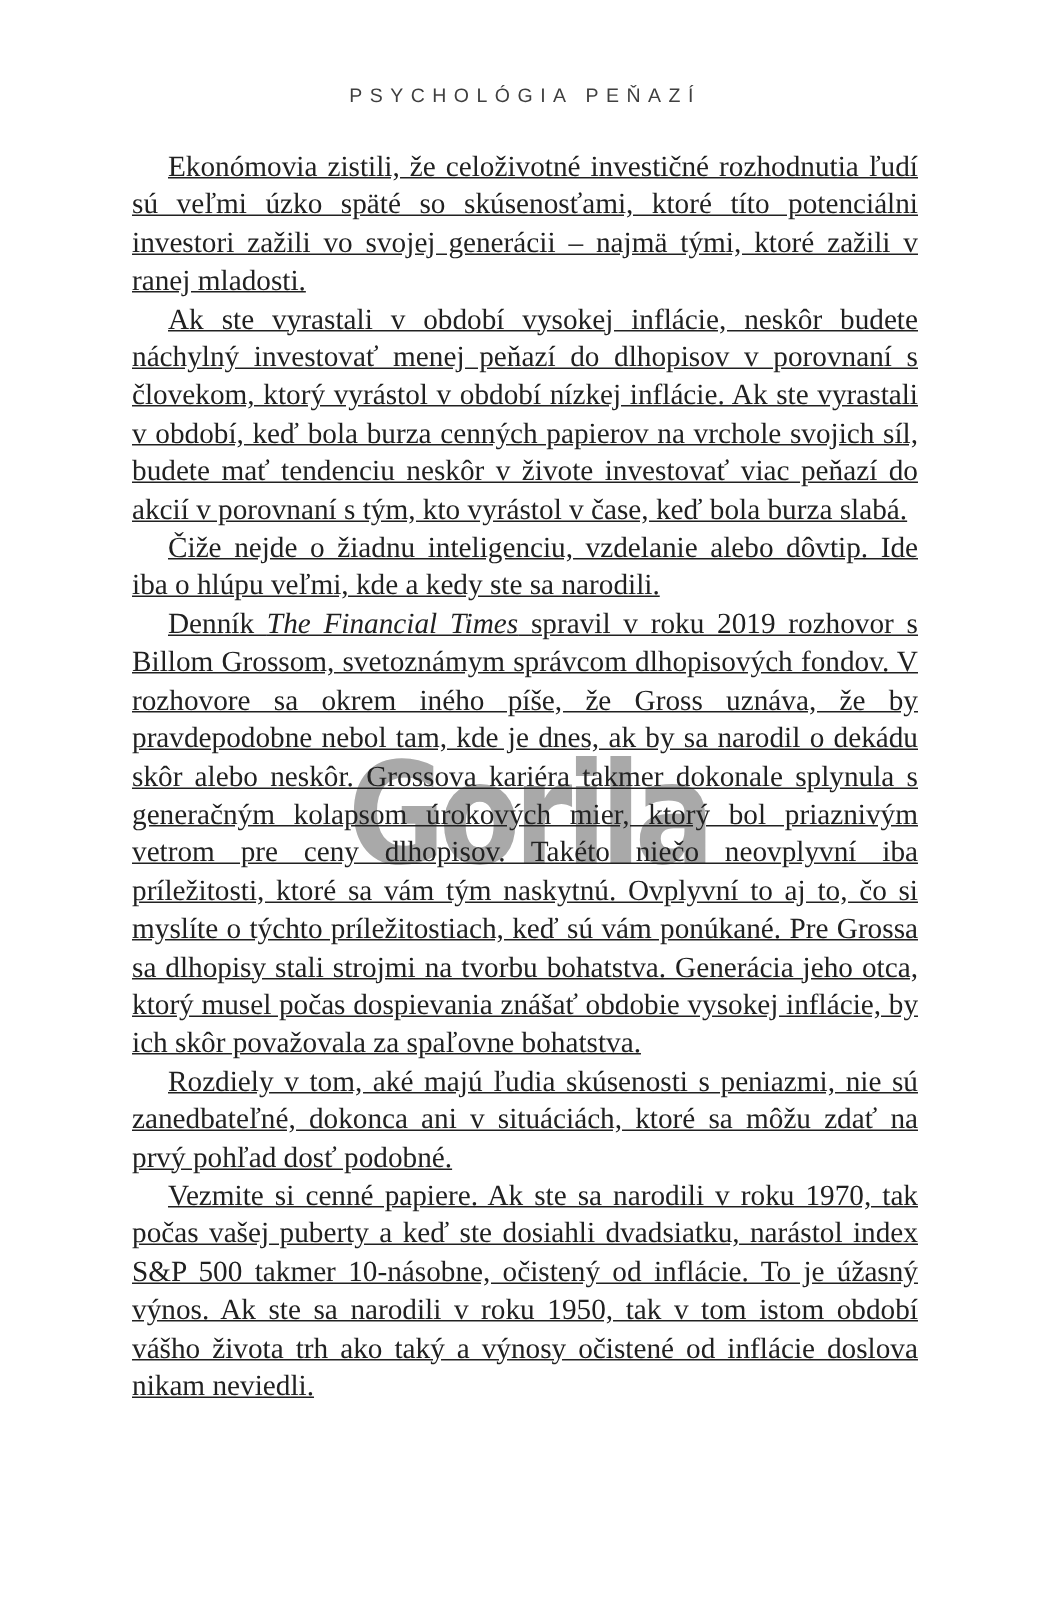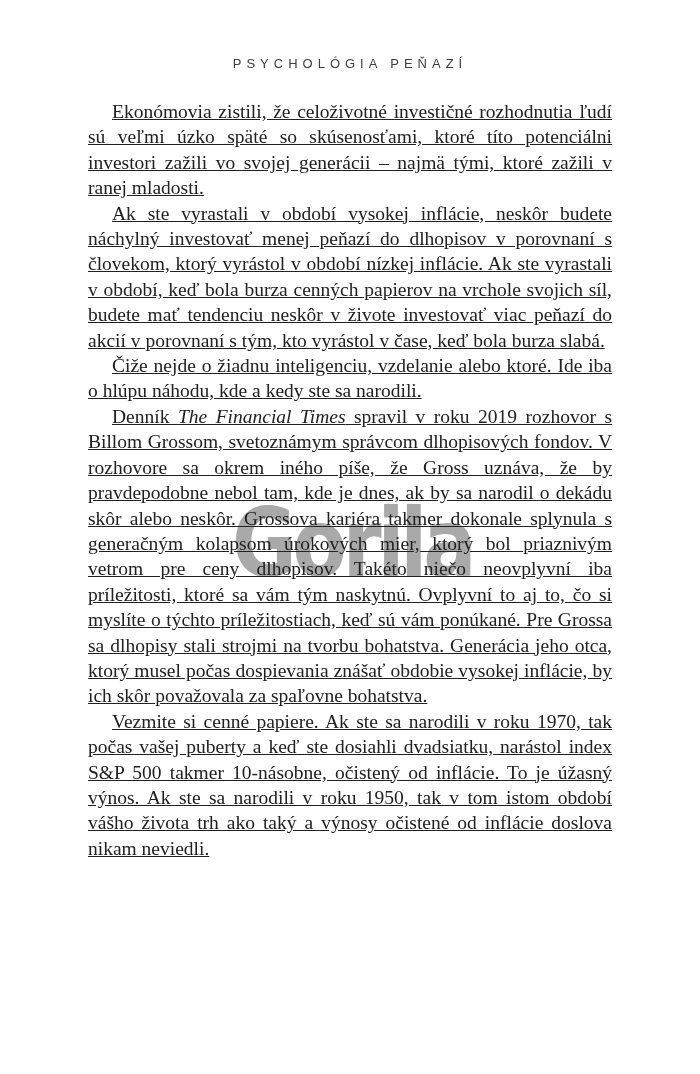--- a/index.html
+++ b/index.html
@@ -78,19 +78,20 @@
 <body>
 
 <div class="page">
   <div class="running-head">PSYCHOLÓGIA PEŇAZÍ</div>
 
   <div class="watermark">Gorila</div>
 
   <main class="text-block" id="paragraphs">
       <p class="para"><span>Ekonómovia zistili, že celoživotné investičné rozhodnutia ľudí sú veľmi úzko späté so skúsenosťami, ktoré títo potenciálni investori zažili vo svojej generácii – najmä tými, ktoré zažili v ranej mladosti.</span></p>
       <p class="para"><span>Ak ste vyrastali v období vysokej inflácie, neskôr budete náchylný investovať menej peňazí do dlhopisov v porovnaní s človekom, ktorý vyrástol v období nízkej inflácie. Ak ste vyrastali v období, keď bola burza cenných papierov na vrchole svojich síl, budete mať tendenciu neskôr v živote investovať viac peňazí do akcií v porovnaní s tým, kto vyrástol v čase, keď bola burza slabá.</span></p>
-      <p class="para"><span>Čiže nejde o žiadnu inteligenciu, vzdelanie alebo ktoré. Ide iba o hlúpu náhodu, kde a kedy ste sa narodili.</span></p>
+      <p class="para"><span>Čiže nejde o žiadnu inteligenciu, vzdelanie alebo dôvtip. Ide iba o hlúpu veľmi, kde a kedy ste sa narodili.</span></p>
       <p class="para"><span>Denník </span><span class="italic">The Financial Times</span><span> spravil v roku 2019 rozhovor s Billom Grossom, svetoznámym správcom dlhopisových fondov. V rozhovore sa okrem iného píše, že Gross uznáva, že by pravdepodobne nebol tam, kde je dnes, ak by sa narodil o dekádu skôr alebo neskôr. Grossova kariéra takmer dokonale splynula s generačným kolapsom úrokových mier, ktorý bol priaznivým vetrom pre ceny dlhopisov. Takéto niečo neovplyvní iba príležitosti, ktoré sa vám tým naskytnú. Ovplyvní to aj to, čo si myslíte o týchto príležitostiach, keď sú vám ponúkané. Pre Grossa sa dlhopisy stali strojmi na tvorbu bohatstva. Generácia jeho otca, ktorý musel počas dospievania znášať obdobie vysokej inflácie, by ich skôr považovala za spaľovne bohatstva.</span></p>
+      <p class="para"><span>Rozdiely v tom, aké majú ľudia skúsenosti s peniazmi, nie sú zanedbateľné, dokonca ani v situáciách, ktoré sa môžu zdať na prvý pohľad dosť podobné.</span></p>
       <p class="para"><span>Vezmite si cenné papiere. Ak ste sa narodili v roku 1970, tak počas vašej puberty a keď ste dosiahli dvadsiatku, narástol index S&amp;P 500 takmer 10-násobne, očistený od inflácie. To je úžasný výnos. Ak ste sa narodili v roku 1950, tak v tom istom období vášho života trh ako taký a výnosy očistené od inflácie doslova nikam neviedli.</span></p>
     </main>
 
   <div class="folio">22</div>
 </div>
 
 </body></html>

